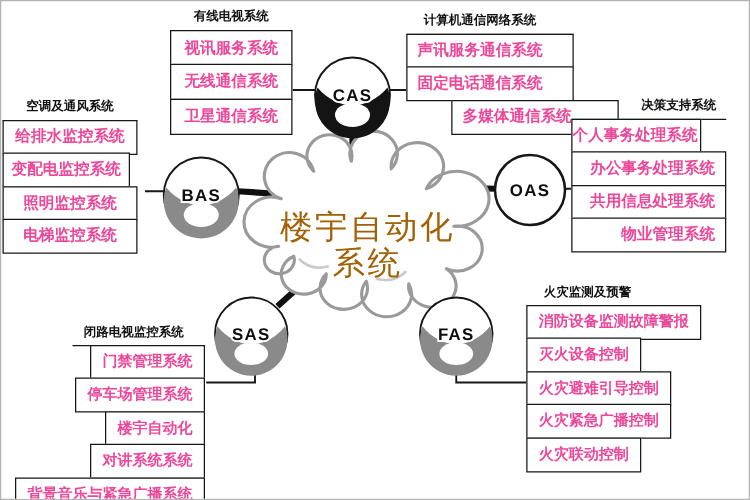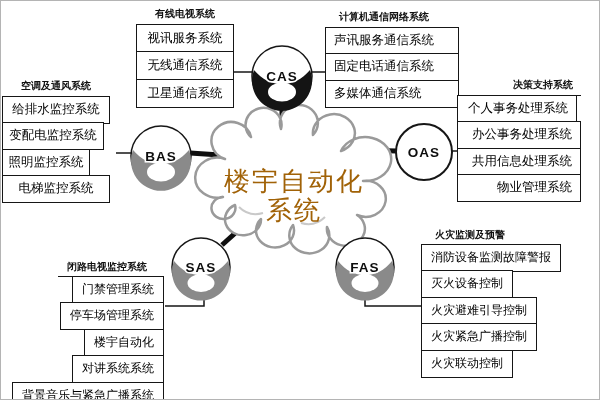--- a/index.html
+++ b/index.html
@@ -7,21 +7,21 @@
     position:relative;width:600px;height:400px;box-sizing:border-box;
     border:1px solid #b4b4b4;background:#fff;overflow:hidden;
     font-family:"Liberation Sans","DejaVu Sans",sans-serif;
   }
   .art{position:absolute;left:0;top:0;}
   .group{position:absolute;display:flex;flex-direction:column;}
   .group.align-end{align-items:flex-end;}
   .group.align-start{align-items:flex-start;}
   .cell{
     box-sizing:border-box;background:#fff;border:1.5px solid #161616;
-    height:28px;line-height:25px;font-size:12.5px;font-weight:normal;color:#000000;
+    height:28px;line-height:25px;font-size:12.5px;font-weight:bold;color:#ec4899;
     white-space:nowrap;margin-top:-1.5px;
   }
   .cell.fit{width:fit-content;padding:0 9px;font-size:12px;}
   .title{
     box-sizing:border-box;background:transparent;border:none;
     border-bottom:1.5px solid #161616;
     font-size:10px;font-weight:bold;color:#111;white-space:nowrap;margin-top:0;
   }
   .c-center{text-align:center;}
   .c-left{text-align:left;padding-left:8px;}
@@ -121,34 +121,34 @@
     <div class="title c-center" style="width:98px;height:21px;line-height:19px;">有线电视系统</div>
     <div class="cell c-center" style="width:98px;height:29px;line-height:26px;">视讯服务系统</div>
     <div class="cell c-center" style="width:98px;height:29px;line-height:26px;">无线通信系统</div>
     <div class="cell c-center" style="width:98px;height:29px;line-height:26px;">卫星通信系统</div>
   </div>
 
   <div class="group" style="left:324px;top:6px;width:134px;">
     <div class="title c-left" style="width:134px;height:21px;line-height:19px;padding-left:14px;">计算机通信网络系统</div>
     <div class="cell c-left" style="width:134px;">声讯服务通信系统</div>
     <div class="cell c-left" style="width:134px;">固定电话通信系统</div>
-    <div class="cell c-left" style="width:134px;">多媒体通信系统</div>
+    <div class="cell c-left" style="width:134px;margin-left:36px;">多媒体通信系统</div>
   </div>
 
   <div class="group" style="left:1px;top:76px;width:108px;">
     <div class="title c-center" style="width:108px;height:20px;line-height:18px;">空调及通风系统</div>
     <div class="cell c-center" style="width:108px;">给排水监控系统</div>
     <div class="cell c-center" style="width:102px;">变配电监控系统</div>
-    <div class="cell c-center" style="width:88px;">照明监控系统</div>
+    <div class="cell c-center" style="width:108px;">照明监控系统</div>
     <div class="cell c-center" style="width:108px;">电梯监控系统</div>
   </div>
 
   <div class="group" style="left:456px;top:75px;width:124px;">
     <div class="title c-right" style="width:124px;height:20px;line-height:18px;">决策支持系统</div>
-    <div class="cell c-right" style="width:120px;">个人事务处理系统</div>
+    <div class="cell c-right" style="width:104px;">个人事务处理系统</div>
     <div class="cell c-right" style="width:124px;">办公事务处理系统</div>
     <div class="cell c-right" style="width:124px;">共用信息处理系统</div>
     <div class="cell c-right" style="width:124px;">物业管理系统</div>
   </div>
 
   <div class="group align-end" style="left:5px;top:227px;width:158px;">
     <div class="title fit" style="height:19px;line-height:17px;padding:0 9px;margin-right:8px;margin-top:30px;">闭路电视监控系统</div>
     <div class="cell fit">门禁管理系统</div>
     <div class="cell fit">停车场管理系统</div>
     <div class="cell fit">楼宇自动化</div>

